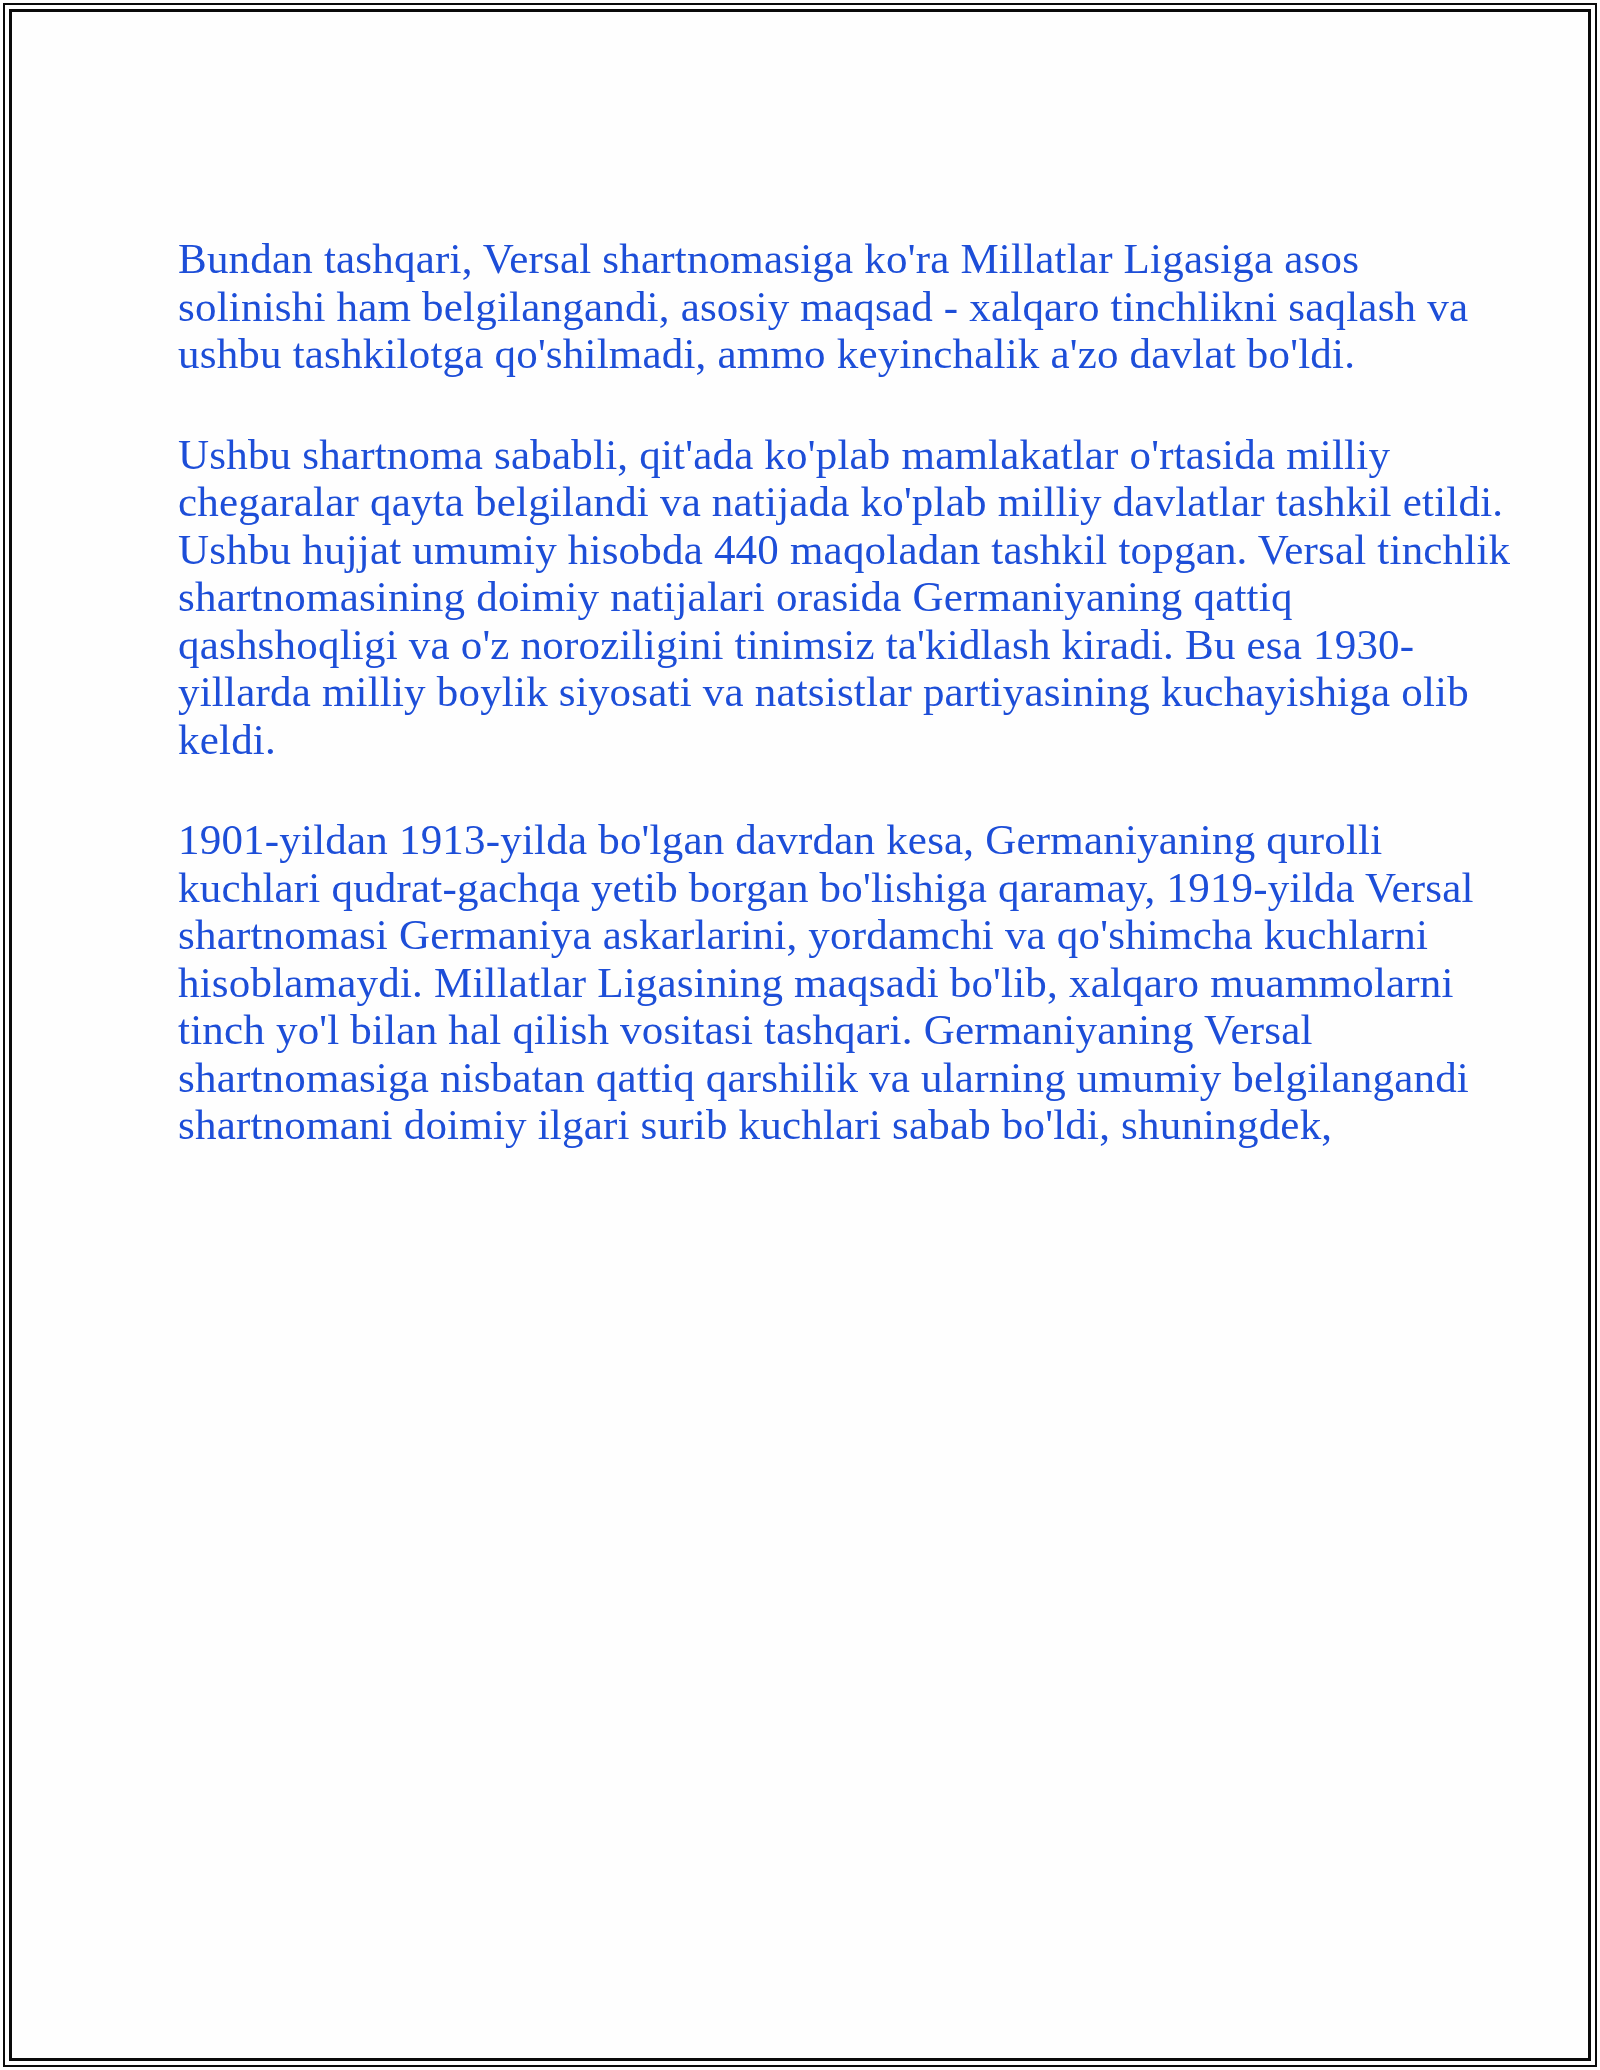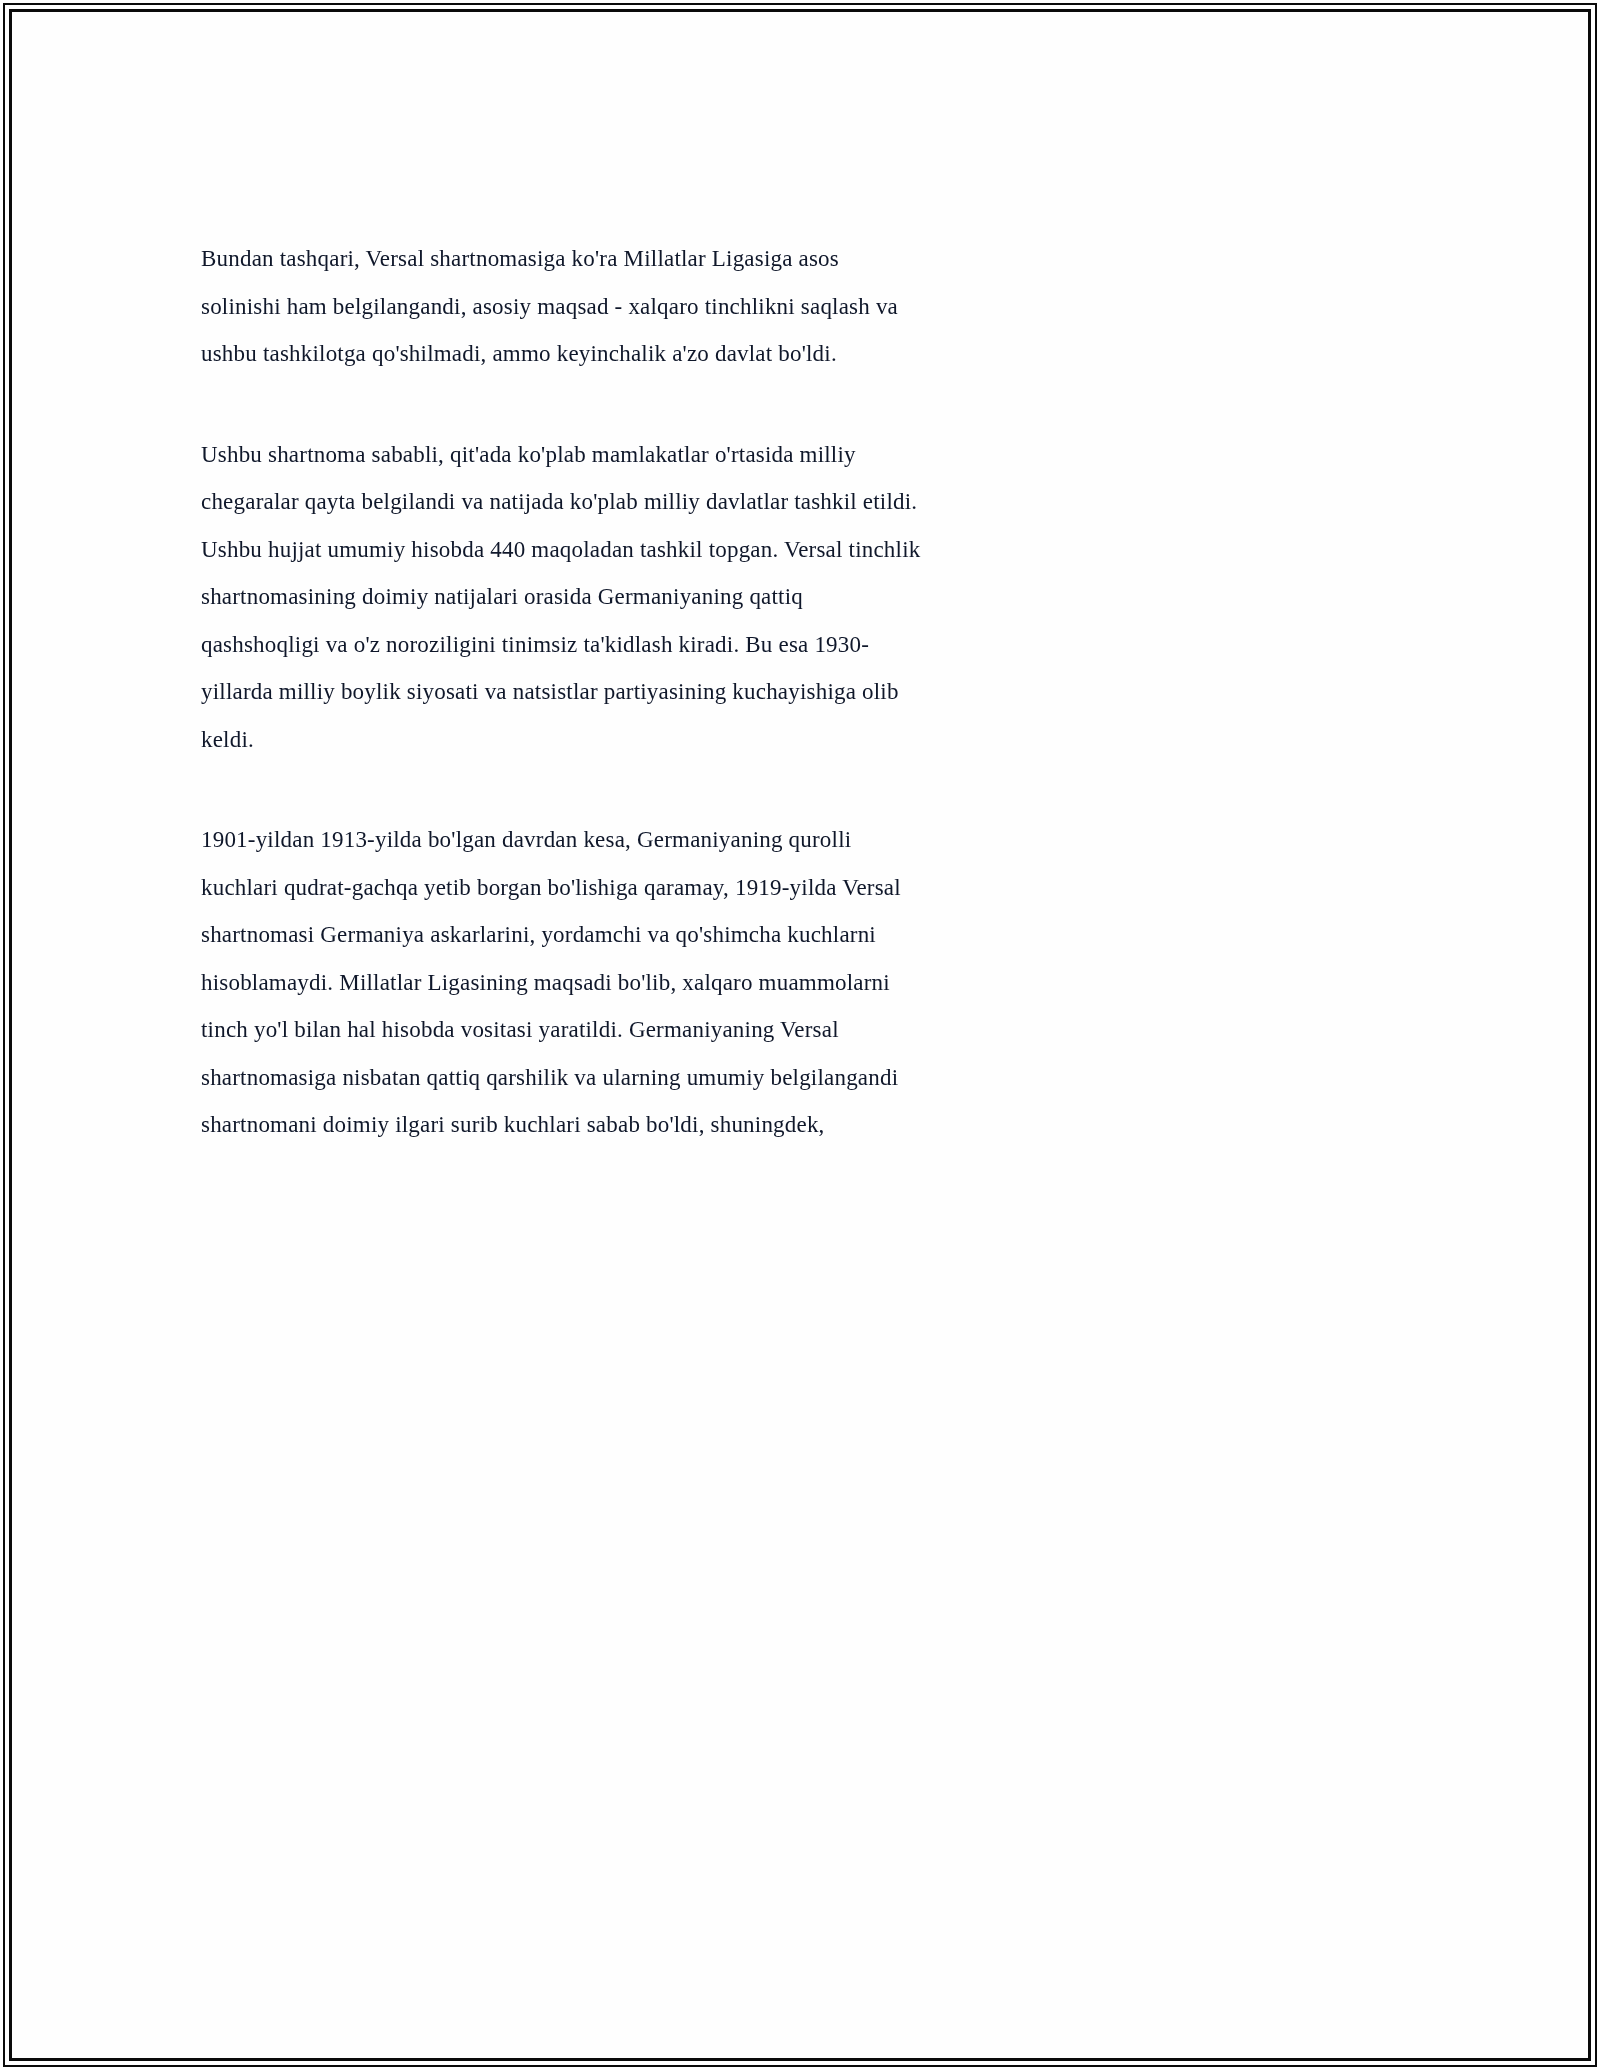--- a/index.html
+++ b/index.html
@@ -25,25 +25,24 @@
     position: absolute;
     top: 9px; left: 9px; right: 9px; bottom: 9px;
     border: 3px solid #0a0a0a;
     pointer-events: none;
   }
   .text-block {
     position: absolute;
     left: 178px;
     top: 235px;
     width: 1260px;
-    color: #0f172a;
-    font-size: 23px;
+    color: #1d4ed8;
+    font-size: 43px;
     line-height: 47.5px;
     letter-spacing: 0.2px;
-    margin-left: 23px;
   }
   .paragraph {
     margin: 0 0 53px 0;
   }
   .paragraph:last-child {
     margin-bottom: 0;
   }
   .line {
     white-space: nowrap;
   }
@@ -71,19 +70,19 @@
       <div class="line">qashshoqligi va o'z noroziligini tinimsiz ta'kidlash kiradi. Bu esa 1930-</div>
       <div class="line">yillarda milliy boylik siyosati va natsistlar partiyasining kuchayishiga olib</div>
       <div class="line">keldi.</div>
     </div>
 
     <div class="paragraph">
       <div class="line">1901-yildan 1913-yilda bo'lgan davrdan kesa, Germaniyaning qurolli</div>
       <div class="line">kuchlari qudrat-gachqa yetib borgan bo'lishiga qaramay, 1919-yilda Versal</div>
       <div class="line">shartnomasi Germaniya askarlarini, yordamchi va qo'shimcha kuchlarni</div>
       <div class="line">hisoblamaydi. Millatlar Ligasining maqsadi bo'lib, xalqaro muammolarni</div>
-      <div class="line">tinch yo'l bilan hal hisobda vositasi yaratildi. Germaniyaning Versal</div>
+      <div class="line">tinch yo'l bilan hal qilish vositasi tashqari. Germaniyaning Versal</div>
       <div class="line">shartnomasiga nisbatan qattiq qarshilik va ularning umumiy belgilangandi</div>
       <div class="line">shartnomani doimiy ilgari surib kuchlari sabab bo'ldi, shuningdek,</div>
     </div>
 
   </div>
 </div>
 
 </body></html>

